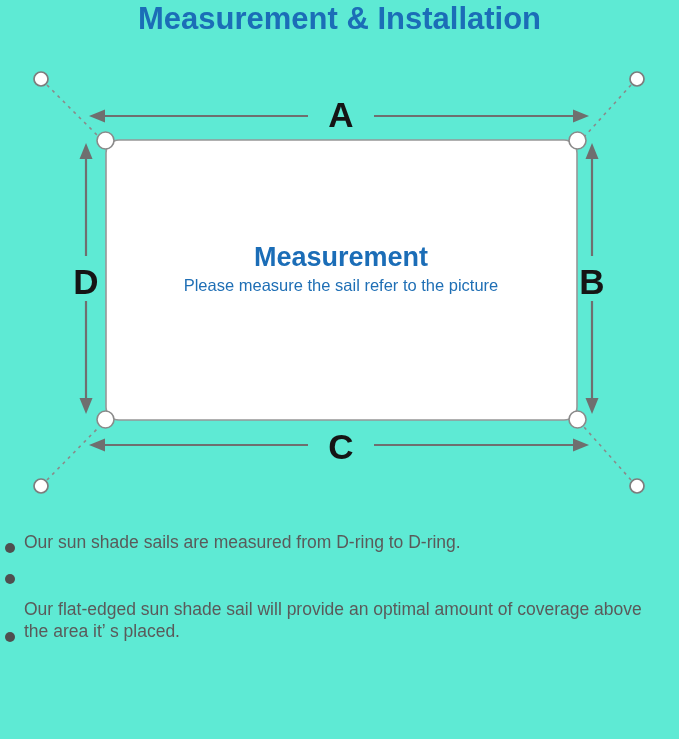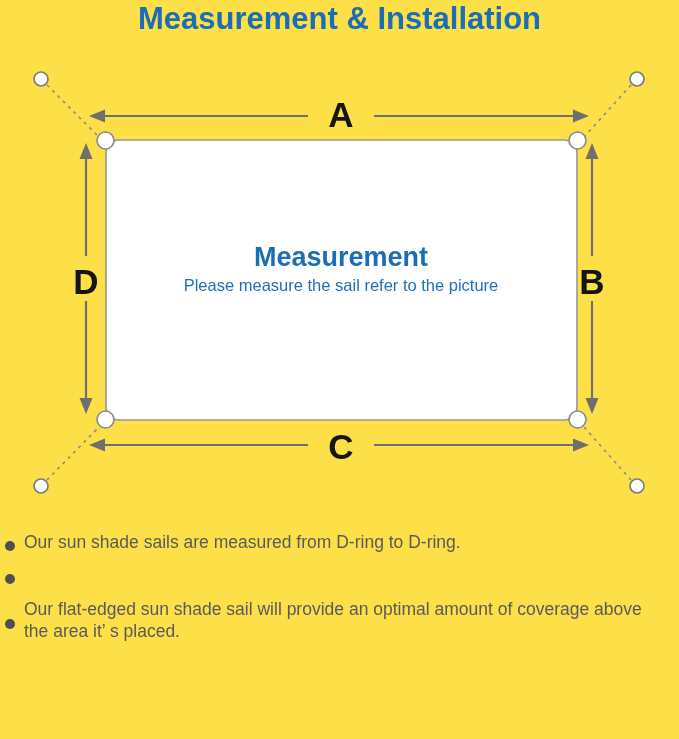--- a/index.html
+++ b/index.html
@@ -1,19 +1,19 @@
 <!DOCTYPE html>
 <html><head>
 <meta charset="utf-8">
 <style>
   html,body{margin:0;padding:0;background:#fff;}
   .page{
     position:relative;
     width:679px;height:739px;
-    background:#fde047;
+    background:#5eead4;
     font-family:"Liberation Sans", sans-serif;
     overflow:hidden;
   }
   .title{
     position:absolute;top:1px;left:0;width:100%;
     text-align:center;
     font-size:31px;font-weight:bold;
     color:#1b6db7;
     letter-spacing:0px;
   }
@@ -31,21 +31,21 @@
   }
   .center-sub{
     font-family:"Liberation Sans", sans-serif;
     font-size:16.5px;fill:#1f6fb5;
   }
   .bullets{
     position:absolute;top:531px;left:5px;width:664px;
     margin:0;padding:0;list-style:none;
   }
   .bullets li{
-    display:flex;align-items:center;
+    display:flex;align-items:flex-end;
     margin:0 0 14px 0;
   }
   .dot{
     flex:0 0 auto;
     width:10px;height:10px;border-radius:50%;
     background:#4f4f4f;
     margin:7px 9px 0 0;
   }
   .itext{
     font-size:17.5px;line-height:22px;color:#5a5a5a;

